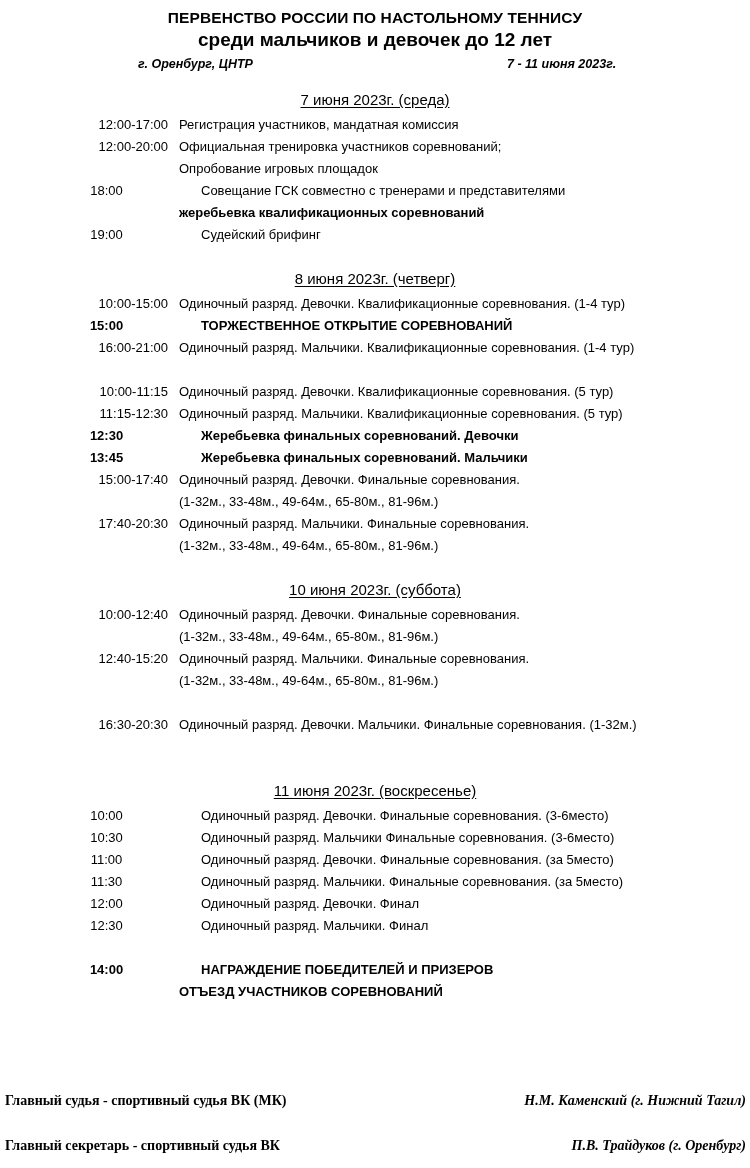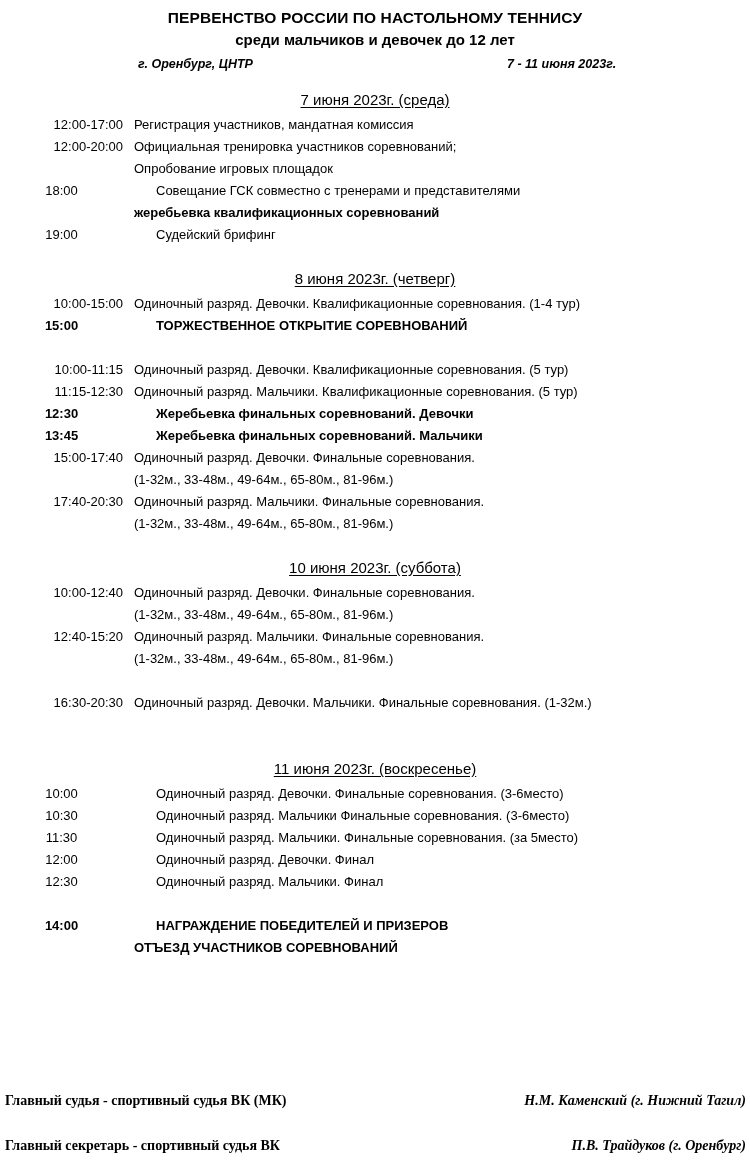--- a/index.html
+++ b/index.html
@@ -31,21 +31,21 @@
     text-align: center;
   }
   .title-line1 {
     font-size: 15.5px;
     font-weight: bold;
     letter-spacing: 0.1px;
     line-height: 20px;
     white-space: nowrap;
   }
   .title-line2 {
-    font-size: 15px;
+    font-size: 19px;
     font-weight: bold;
     line-height: 20px;
     margin-top: 2px;
     white-space: nowrap;
   }
   .meta-row {
     position: relative;
     height: 22px;
     margin-top: 7px;
     font-size: 12.5px;
@@ -76,20 +76,21 @@
     line-height: 22px;
     margin-bottom: 3px;
   }
   .day-heading span {
     text-decoration: underline;
     text-underline-offset: 2px;
   }
 
   .rows {
     display: block;
+    margin-left: 45px;
   }
   .row {
     display: flex;
     align-items: flex-start;
     line-height: 22px;
     font-size: 13px;
   }
   .row .time {
     width: 123px;
     flex: 0 0 123px;
@@ -188,20 +189,24 @@
         <div class="day-heading"><span>8 июня 2023г. (четверг)</span></div>
         <div class="rows">
           <div class="row">
             <div class="time">10:00-15:00</div>
             <div class="text">Одиночный разряд. Девочки. Квалификационные соревнования. (1-4 тур)</div>
           </div>
           <div class="row bold center-time">
             <div class="time">15:00</div>
             <div class="text">ТОРЖЕСТВЕННОЕ ОТКРЫТИЕ СОРЕВНОВАНИЙ</div>
           </div>
+          <div class="row">
+            <div class="time">16:00-21:00</div>
+            <div class="text">Одиночный разряд. Мальчики. Квалификационные соревнования. (1-4 тур)</div>
+          </div>
         </div>
       </div>
       <div style="height: 22px;"></div>
       <div class="day-section">
         <div class="rows">
           <div class="row">
             <div class="time">10:00-11:15</div>
             <div class="text">Одиночный разряд. Девочки. Квалификационные соревнования. (5 тур)</div>
           </div>
           <div class="row">
@@ -265,20 +270,24 @@
       <div class="day-section">
         <div class="day-heading"><span>11 июня 2023г. (воскресенье)</span></div>
         <div class="rows">
           <div class="row center-time">
             <div class="time">10:00</div>
             <div class="text">Одиночный разряд. Девочки. Финальные соревнования. (3-6место)</div>
           </div>
           <div class="row center-time">
             <div class="time">10:30</div>
             <div class="text">Одиночный разряд. Мальчики Финальные соревнования. (3-6место)</div>
+          </div>
+          <div class="row center-time">
+            <div class="time">11:00</div>
+            <div class="text">Одиночный разряд. Девочки. Финальные соревнования. (за 5место)</div>
           </div>
           <div class="row center-time">
             <div class="time">11:30</div>
             <div class="text">Одиночный разряд. Мальчики. Финальные соревнования. (за 5место)</div>
           </div>
           <div class="row center-time">
             <div class="time">12:00</div>
             <div class="text">Одиночный разряд. Девочки. Финал</div>
           </div>
           <div class="row center-time">

